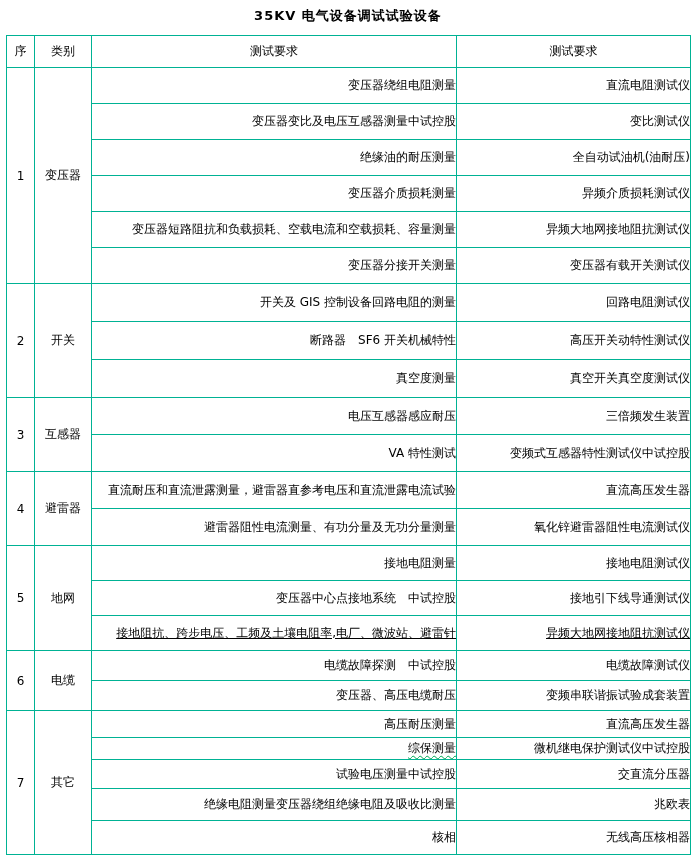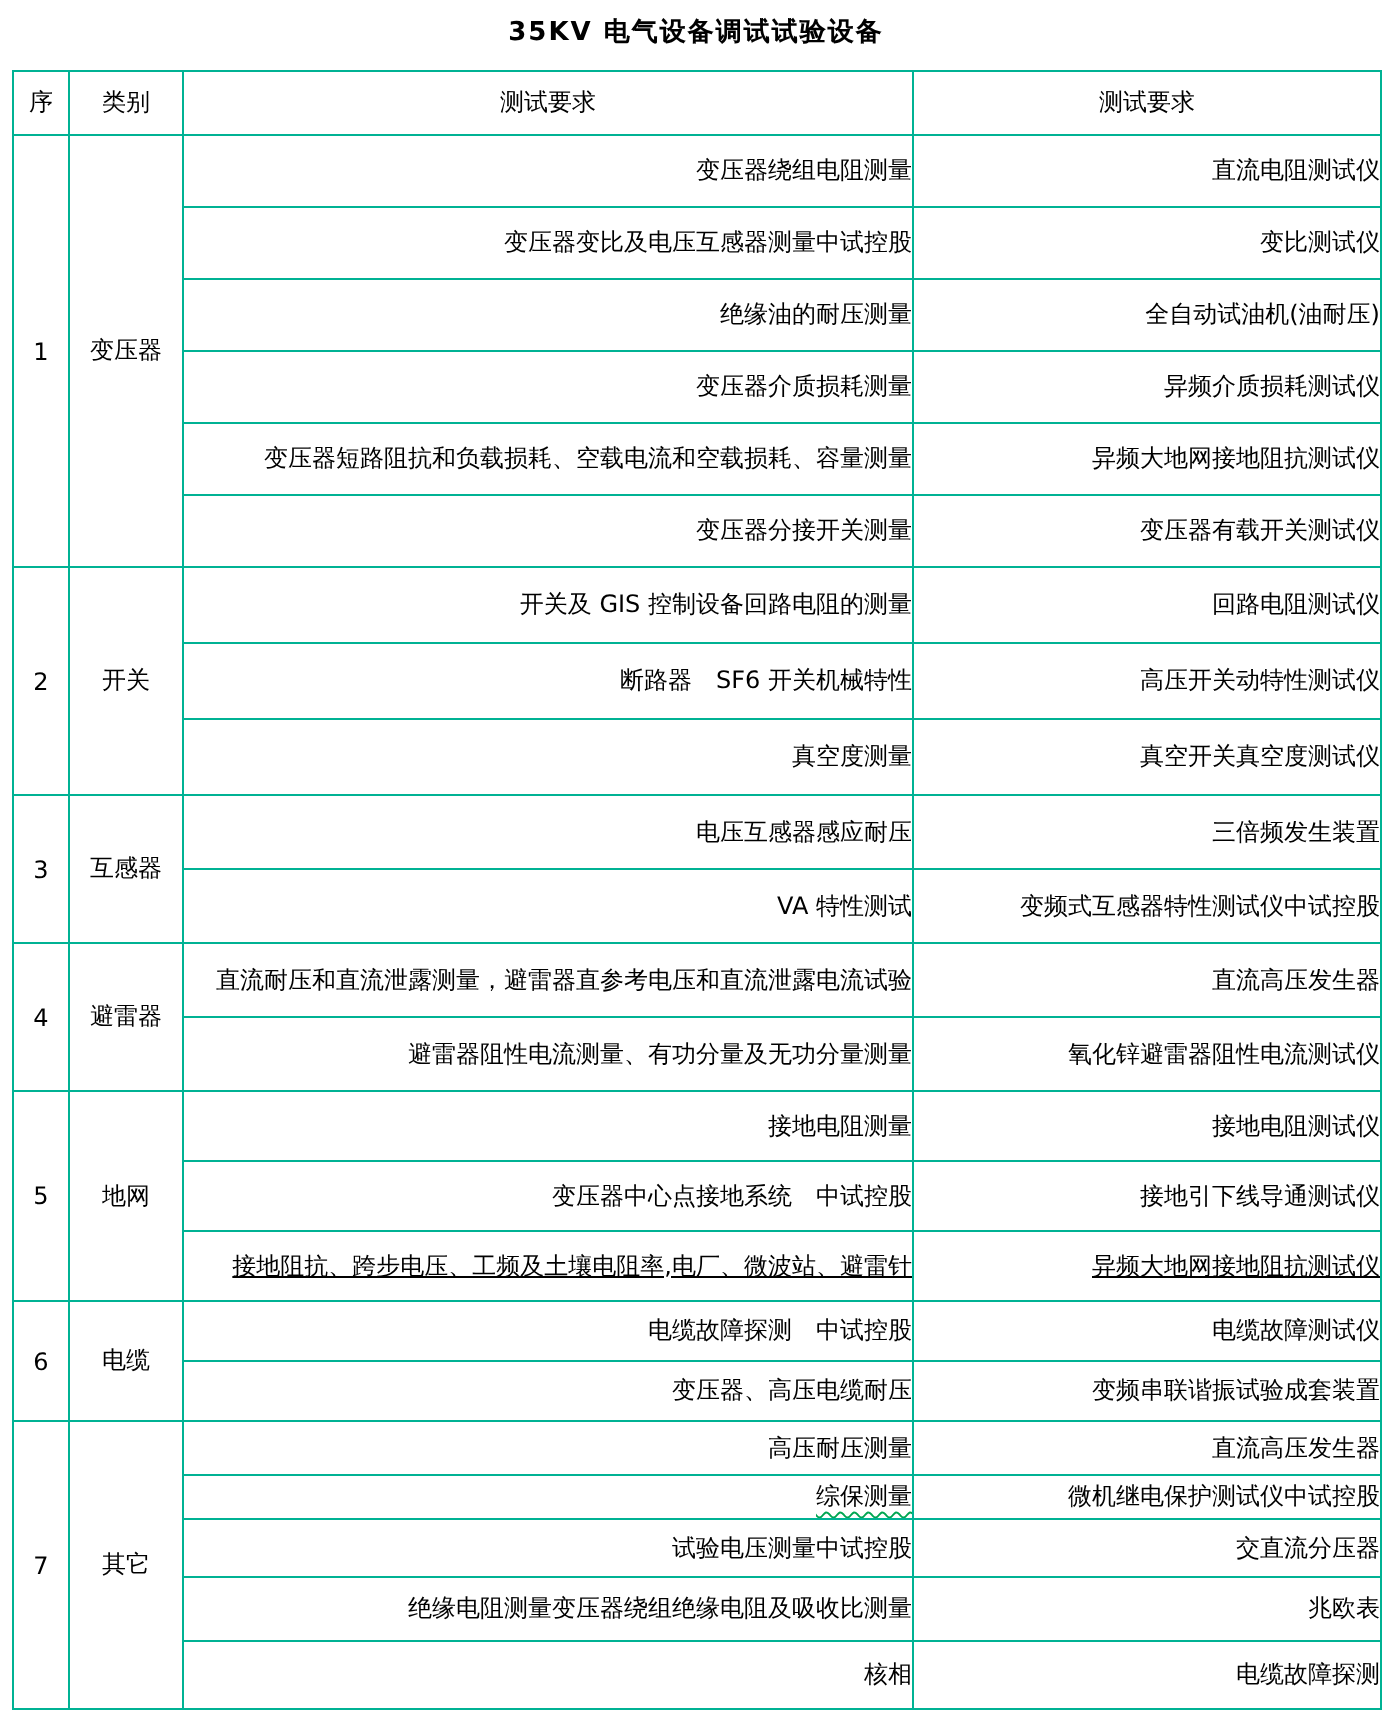--- a/index.html
+++ b/index.html
@@ -166,16 +166,16 @@
       <tr style="height: 29px;">
         <td class="col-req"><span>试验电压测量中试控股</span></td>
         <td class="col-spec">交直流分压器</td>
       </tr>
       <tr style="height: 32px;">
         <td class="col-req"><span>绝缘电阻测量变压器绕组绝缘电阻及吸收比测量</span></td>
         <td class="col-spec">兆欧表</td>
       </tr>
       <tr style="height: 34px;">
         <td class="col-req"><span>核相</span></td>
-        <td class="col-spec">电缆故障探测</td>
+        <td class="col-spec">无线高压核相器</td>
       </tr>
     </tbody>
 </table>
 
 </body></html>

